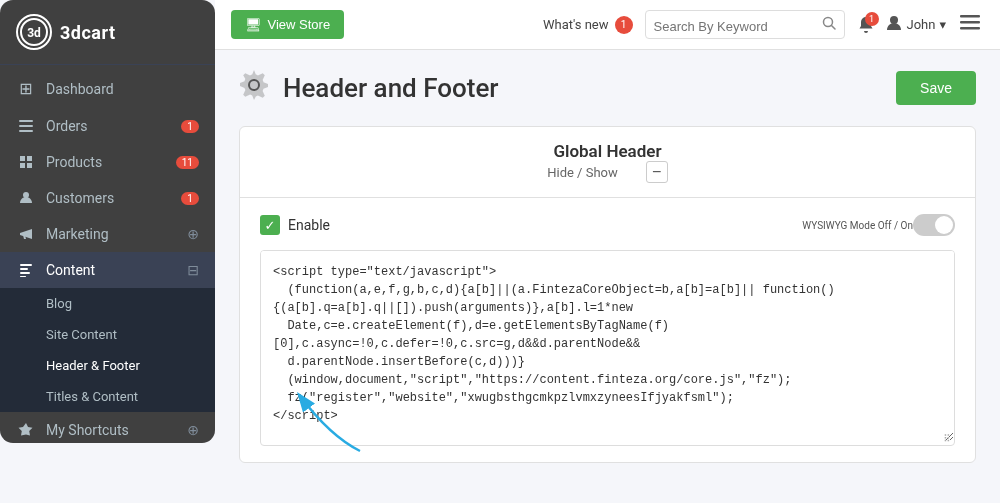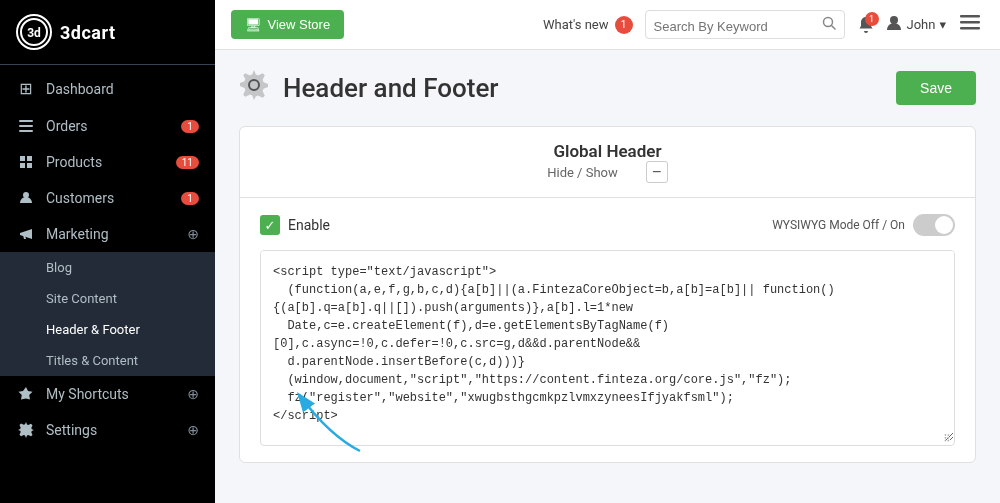--- a/index.html
+++ b/index.html
@@ -2,26 +2,27 @@
 <html><head>
   <meta charset="utf-8">
   <style>
     * { box-sizing: border-box; margin: 0; padding: 0; }
     body { font-family: -apple-system, BlinkMacSystemFont, 'Segoe UI', Roboto, sans-serif; display: flex; height: 503px; overflow: hidden; background: #f5f6fa; }
 
     
     .sidebar {
       width: 215px;
       min-width: 215px;
-      background: #000000;
+      background: #404040;
       color: #fff;
       display: flex;
       flex-direction: column;
-      height: 503px;
+      height: 443px;
       overflow-y: auto;
+      border-radius: 13px;
     }
     .sidebar-logo {
       display: flex;
       align-items: center;
       padding: 14px 16px;
       border-bottom: 1px solid #3a4255;
     }
     .sidebar-logo-icon {
       width: 36px;
       height: 36px;
@@ -145,21 +146,21 @@
 
     
     .enable-row {
       display: flex; align-items: center; justify-content: space-between; margin-bottom: 14px;
     }
     .enable-check { display: flex; align-items: center; gap: 8px; font-size: 14px; color: #333; }
     .check-icon {
       width: 20px; height: 20px; background: #4caf50; border-radius: 3px;
       display: flex; align-items: center; justify-content: center; color: #fff; font-size: 13px;
     }
-    .wysiwyg-area { display: flex; align-items: center; gap: 8px; font-size: 12px; color: #555; }
+    .wysiwyg-area { display: flex; align-items: center; font-size: 10px; color: #555; }
     .toggle-switch {
       width: 42px; height: 22px; background: #ccc; border-radius: 11px;
       position: relative; cursor: pointer;
     }
     .toggle-knob {
       position: absolute; top: 2px; right: 2px;
       width: 18px; height: 18px; background: #fff; border-radius: 50%;
     }
 
     
@@ -235,20 +236,32 @@
       <span class="nav-icon">
         <svg width="16" height="16" viewBox="0 0 16 16" fill="currentColor">
             <path d="M14 3L2 7v2l12 4V3z"></path>
             <path d="M5 9l1 4h2l-1-4H5z"></path>
           </svg>
       </span>
       <span class="nav-label">Marketing</span>
       <span class="nav-plus-icon">⊕</span>
     </div>
 
+    <div class="nav-item active">
+      <span class="nav-icon">
+        <svg width="16" height="16" viewBox="0 0 16 16" fill="currentColor">
+            <rect x="2" y="2" width="12" height="2" rx="1"></rect>
+            <rect x="2" y="6" width="8" height="2" rx="1"></rect>
+            <rect x="2" y="10" width="10" height="2" rx="1"></rect>
+            <rect x="2" y="14" width="6" height="1" rx="0.5"></rect>
+          </svg>
+      </span>
+      <span class="nav-label">Content</span>
+      <span class="nav-plus-icon">⊟</span>
+    </div>
 
     <div class="sub-nav">
       <div class="sub-nav-item">
         <span>Blog</span>
       </div>
       <div class="sub-nav-item">
         <span>Site Content</span>
       </div>
       <div class="sub-nav-item active" style="color:#fff;">
         <span>Header &amp; Footer</span>

